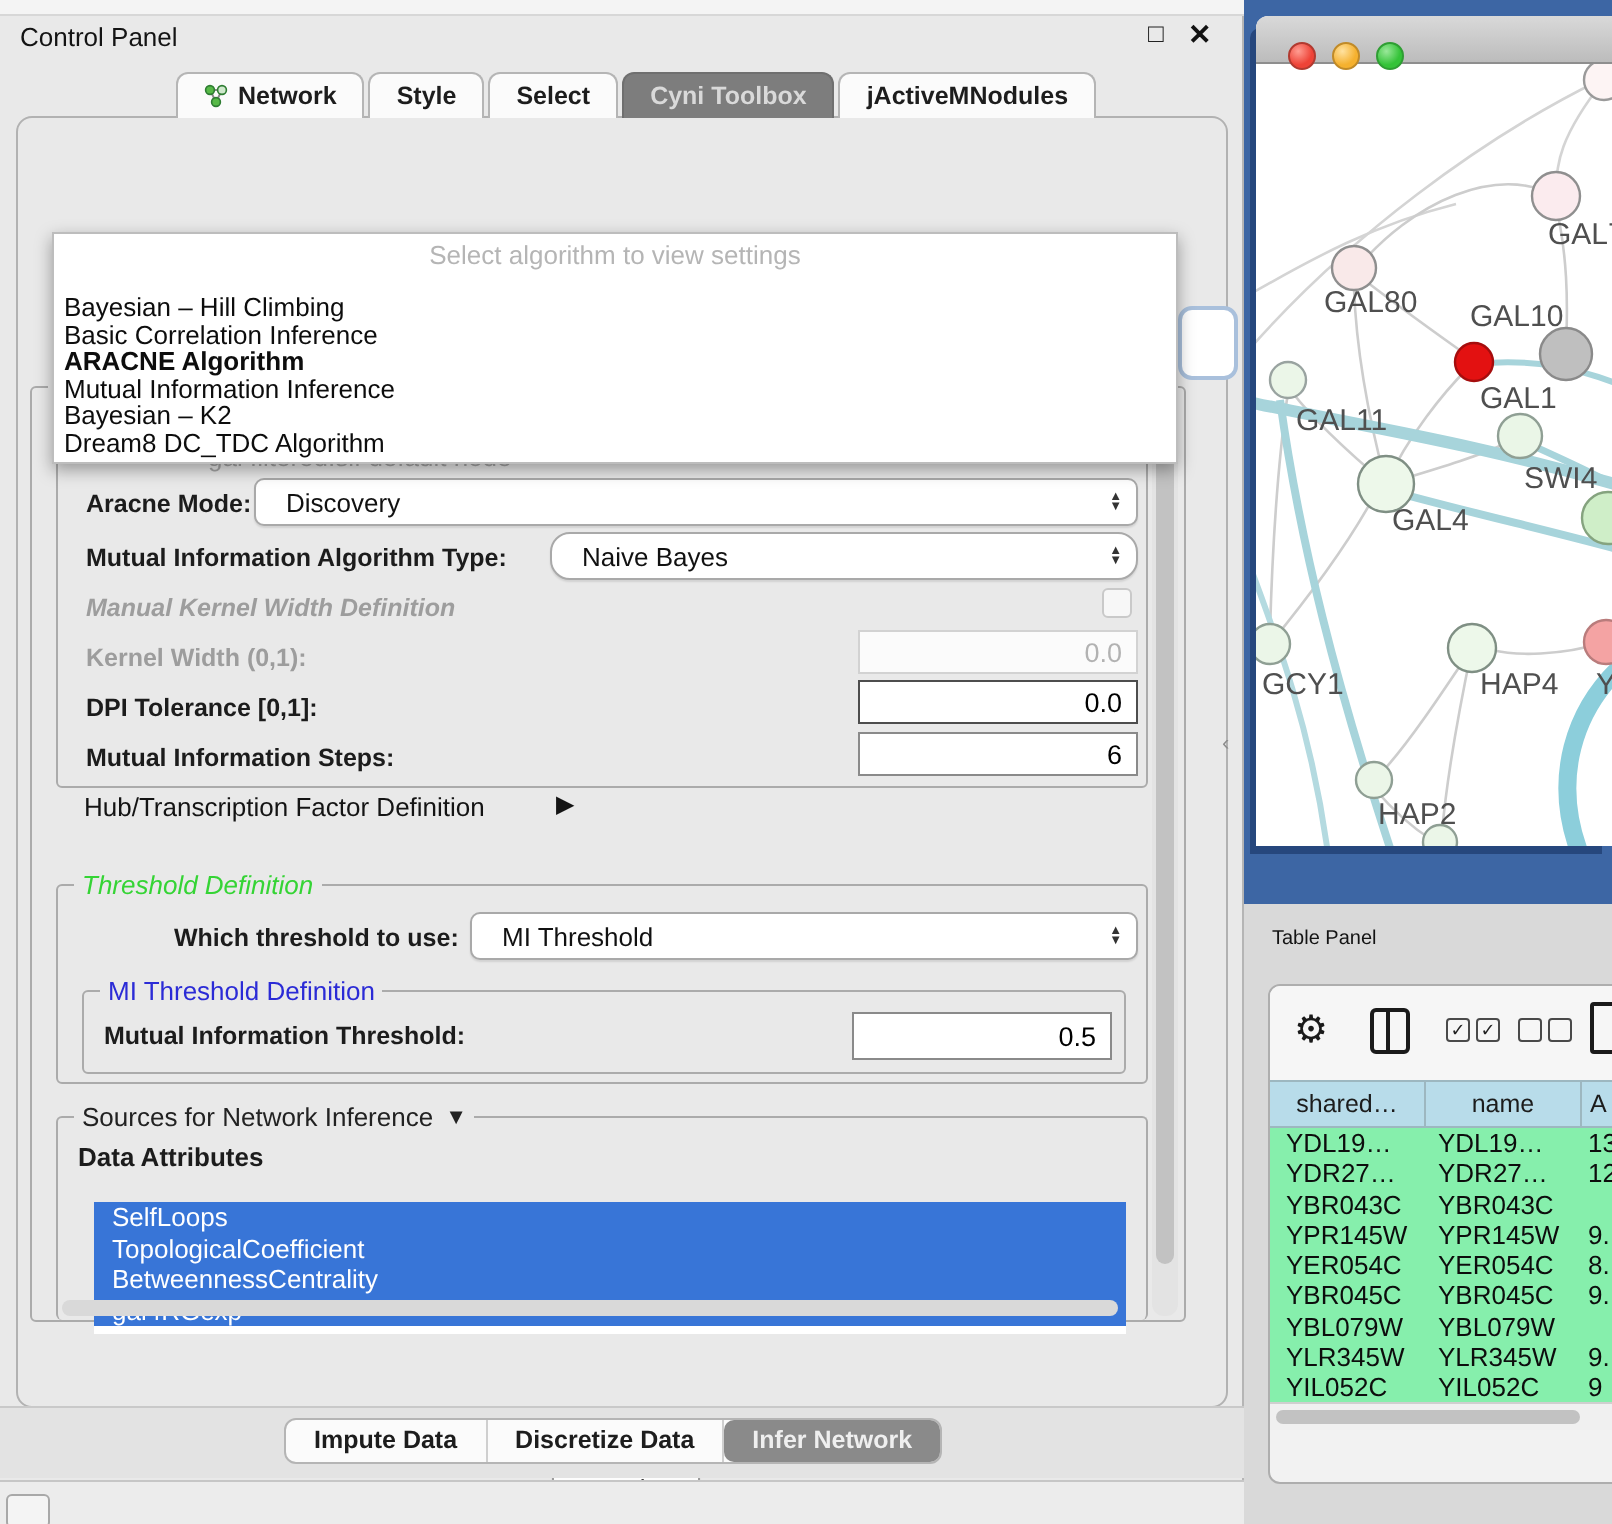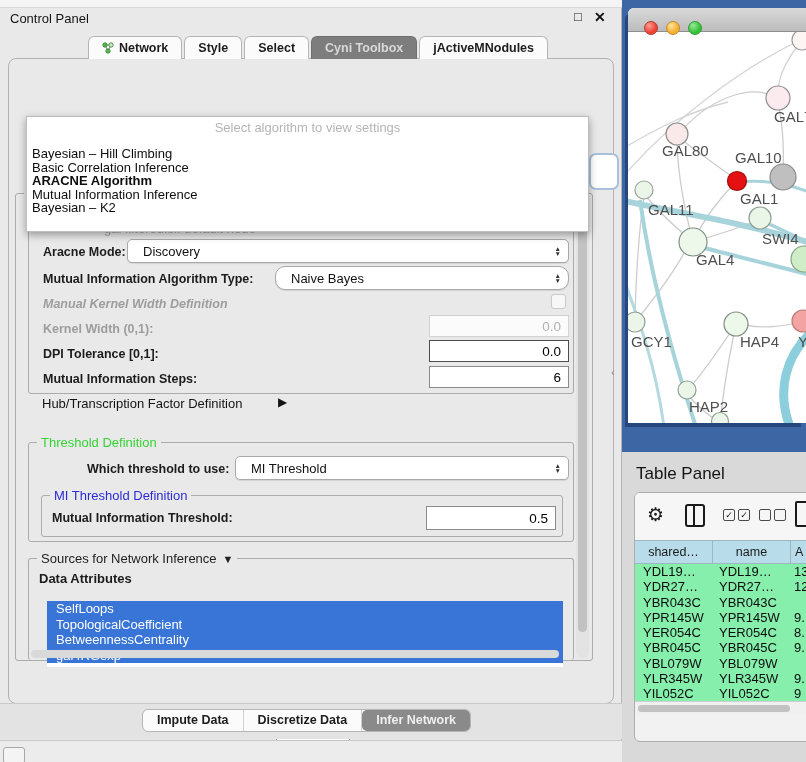--- a/index.html
+++ b/index.html
@@ -30,21 +30,21 @@
   #popup{position:absolute;left:17px;top:57px;width:561px;height:114px;background:#ffffff;
          border:1px solid #bdbdbd;box-shadow:0 3px 8px rgba(0,0,0,0.35);z-index:50;}
   #popup-ph{position:absolute;left:0;top:3px;width:100%;text-align:center;font-size:13px;color:#b5b5b5;}
   #popup-list{position:absolute;left:5px;top:30px;right:5px;}
   .popup-item{font-size:13px;line-height:13.6px;color:#0d0d0d;white-space:nowrap;}
   .popup-item.bold{font-weight:bold;}
   
   .gbox{position:absolute;border:1px solid #ababab;border-radius:3px;box-sizing:border-box;}
   .leg{position:absolute;top:-8px;left:8px;background:#e9e9e9;padding:0 4px;font-size:13px;color:#222;white-space:nowrap;}
   .leg.blue{color:#2b2bd6;}
-  .leg.green{color:#35d435;}
+  .leg.green{color:#35d435;font-style:italic;}
   .lbl{position:absolute;font-size:12.5px;font-weight:bold;color:#1c1c1c;white-space:nowrap;}
   .lbl.dis{color:#9d9d9d;}
   .combo{position:absolute;background:#fff;border:1px solid #a9a9a9;border-radius:5px;
          font-size:13px;color:#111;display:flex;align-items:center;padding-left:15px;
          box-sizing:border-box;box-shadow:0 1px 1px rgba(0,0,0,0.1);}
   .arrows{position:absolute;right:7px;top:50%;transform:translateY(-50%);display:flex;
           flex-direction:column;align-items:center;font-size:6.5px;line-height:5px;color:#333;}
   .tfield{position:absolute;background:#fff;border:1px solid #8a8a8a;font-family:"Liberation Sans",sans-serif;
           font-size:13.5px;color:#000;text-align:right;padding:0 7px;box-sizing:border-box;outline:none;}
   .tfield.dark{border-color:#4d4d4d;}
@@ -76,21 +76,21 @@
           border-radius:6px 0 0 0;box-shadow:-4px 5px 0 -1px #26477d;}
   #nettitle{position:absolute;left:0;top:0;width:100%;height:24px;border-radius:6px 0 0 0;
             background:linear-gradient(#d9d9d9,#bcbcbc);border-bottom:1px solid #8e8e8e;box-sizing:border-box;}
   .light{position:absolute;top:13px;width:14px;height:14px;border-radius:50%;box-sizing:border-box;}
   #light-r{left:16px;background:radial-gradient(circle at 35% 30%,#ff9d92,#ee4337 60%);border:1px solid #b13a30;}
   #light-y{left:38px;background:radial-gradient(circle at 35% 30%,#ffe2a0,#f5b12f 60%);border:1px solid #c08a28;}
   #light-g{left:60px;background:radial-gradient(circle at 35% 30%,#9ae89a,#34c338 60%);border:1px solid #2f9e33;}
   #netsvg{position:absolute;left:0;top:24px;}
   
   #tablepanel{position:absolute;left:0;top:452px;width:184px;height:310px;background:#d9d9d9;}
-  #tp-title{position:absolute;left:14px;top:12px;font-size:17px;color:#141414;}
+  #tp-title{position:absolute;left:14px;top:12px;font-size:10px;color:#141414;}
   #tp-box{position:absolute;left:12px;top:40px;width:172px;height:248px;background:#f2f2f2;
           border:1px solid #aeaeae;border-radius:6px 0 0 6px;overflow:hidden;}
   #tp-toolbar{position:absolute;left:0;top:0;width:100%;height:47px;background:#f6f6f6;}
   #tp-gear{position:absolute;left:12px;top:10px;font-size:19px;color:#1a1a1a;}
   #tp-cols{position:absolute;left:50px;top:11px;width:16px;height:19px;border:2px solid #1a1a1a;border-radius:3px;}
   #tp-cols::after{content:"";position:absolute;left:6px;top:0;width:2px;height:100%;background:#1a1a1a;}
   .cb-pair{position:absolute;top:16px;display:flex;gap:3px;}
   .cb{width:10px;height:10px;border:1.5px solid #4a4a4a;border-radius:2px;font-size:9px;line-height:10px;color:#222;text-align:center;}
   #tp-doc{position:absolute;left:160px;top:8px;width:16px;height:22px;border:2px solid #1a1a1a;border-radius:2px;}
   #tp-header{position:absolute;left:0;top:47px;width:100%;height:24px;display:flex;background:#b8dcea;border-top:1px solid #9db7c0;border-bottom:1px solid #9db7c0;box-sizing:border-box;}
@@ -226,20 +226,21 @@
       </div>
 
       <div id="popup">
         <div id="popup-ph">Select algorithm to view settings</div>
         <div id="popup-list">
             <div class="popup-item">Bayesian – Hill Climbing</div>
             <div class="popup-item">Basic Correlation Inference</div>
             <div class="popup-item bold">ARACNE Algorithm</div>
             <div class="popup-item">Mutual Information Inference</div>
             <div class="popup-item">Bayesian – K2</div>
+            <div class="popup-item">Dream8 DC_TDC Algorithm</div>
           </div>
       </div>
 
       <div id="apply-btn">Apply</div>
     </div>
 
     <div id="bottom-tab-strip">
       <div id="bottom-tabs">
         <div class="seg">Impute Data</div>
         <div class="seg">Discretize Data</div>

